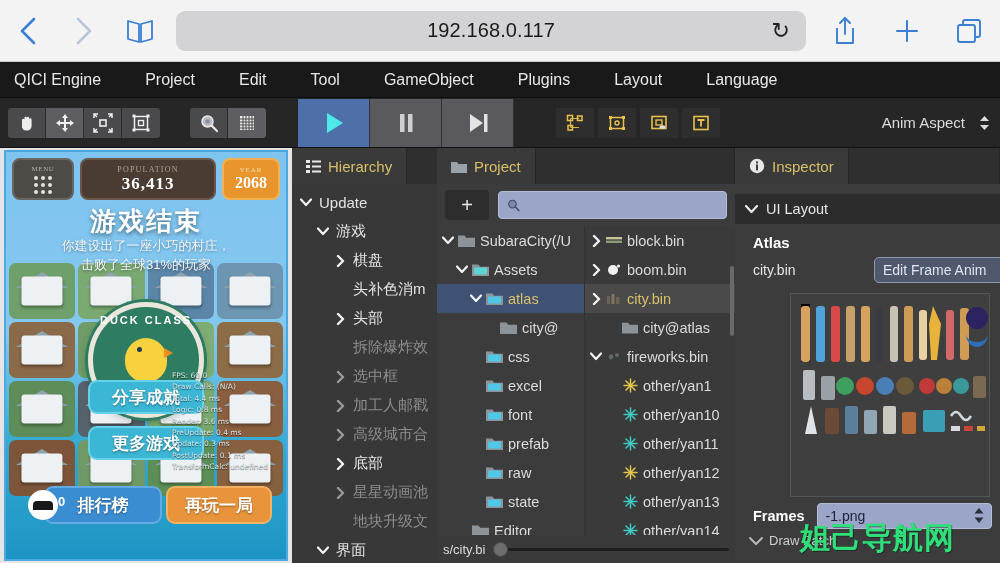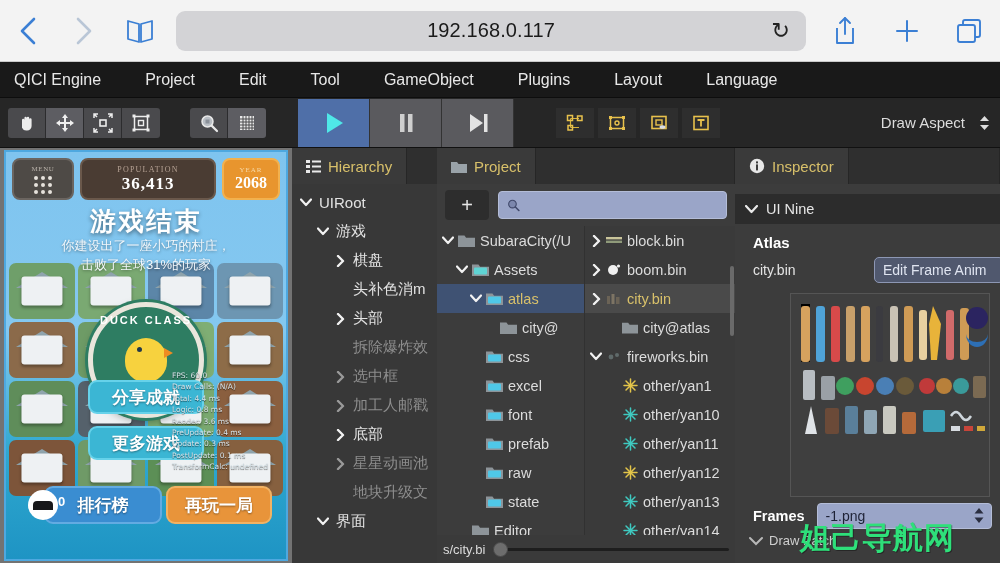--- a/index.html
+++ b/index.html
@@ -104,21 +104,21 @@
 
   
   .workarea {
     position: absolute; left: 0; top: 148px; width: 1000px; height: 415px;
     background: #2b2b2b;
   }
 
   
   .game-panel {
     position: absolute; left: 0; top: 0; width: 292px; height: 415px;
-    background: #737373; overflow: hidden;
+    background: #e5e5e5; overflow: hidden;
   }
   .game-screen {
     position: absolute; left: 4px; top: 2px; width: 284px; height: 411px;
     background: linear-gradient(180deg,#7fc4ef 0%, #84c8f0 44%, #2fa8cf 74%, #1e94c4 100%);
     overflow: hidden;
     border: 2px solid #4ea8e0;
   }
   .hud-row {
     position: absolute; left: 6px; top: 6px; right: 6px; height: 42px;
     display: flex; gap: 6px;
@@ -511,21 +511,21 @@
       </div>
       <div class="crbtn">
         <svg width="20" height="20" viewBox="0 0 20 20">
           <rect x="3" y="3.5" width="14" height="13" fill="none" stroke="#e8c14c" stroke-width="1.6"></rect>
           <path d="M6.5 7 H13.5 M10 7 V13.5" stroke="#e8c14c" stroke-width="1.8" fill="none"></path>
         </svg>
       </div>
     </div>
 
     <div class="aspect">
-      <span>Draw Aspect</span>
+      <span>Anim Aspect</span>
       <span class="spin">
         <svg width="11" height="16" viewBox="0 0 11 16">
           <path d="M5.5 1 L10 6 L1 6 Z" fill="#dddddd"></path>
           <path d="M5.5 15 L1 10 L10 10 Z" fill="#dddddd"></path>
         </svg>
       </span>
     </div>
   </div>
 
   <div class="workarea">
@@ -676,21 +676,21 @@
           <span>Hierarchy</span>
         </div>
       </div>
       <div class="hier-list" id="hier-list">
           <div class="hrow" style="padding-left: 6px;">
             <span class="arrow">
               <svg width="12" height="9" viewBox="0 0 12 9">
                 <path d="M1 1.5 L6 7 L11 1.5" fill="none" stroke="#f2f2f2" stroke-width="2.2" stroke-linecap="round" stroke-linejoin="round"></path>
               </svg>
             </span>
-            <span style="margin-left: 5px;">UIRoot</span>
+            <span style="margin-left: 5px;">Update</span>
           </div>
           <div class="hrow" style="padding-left: 23px;">
             <span class="arrow">
               <svg width="12" height="9" viewBox="0 0 12 9">
                 <path d="M1 1.5 L6 7 L11 1.5" fill="none" stroke="#f2f2f2" stroke-width="2.2" stroke-linecap="round" stroke-linejoin="round"></path>
               </svg>
             </span>
             <span style="margin-left: 5px;">游戏</span>
           </div>
           <div class="hrow" style="padding-left: 40px;">
@@ -725,20 +725,28 @@
             </span>
             <span style="margin-left: 5px;">选中框</span>
           </div>
           <div class="hrow dim" style="padding-left: 40px;">
             <span class="arrow dim">
               <svg width="9" height="12" viewBox="0 0 9 12">
                 <path d="M2 1 L7 6 L2 11" fill="none" stroke="#9a9a9a" stroke-width="2.4" stroke-linecap="round" stroke-linejoin="round"></path>
               </svg>
             </span>
             <span style="margin-left: 5px;">加工人邮戳</span>
+          </div>
+          <div class="hrow dim" style="padding-left: 40px;">
+            <span class="arrow dim">
+              <svg width="9" height="12" viewBox="0 0 9 12">
+                <path d="M2 1 L7 6 L2 11" fill="none" stroke="#9a9a9a" stroke-width="2.4" stroke-linecap="round" stroke-linejoin="round"></path>
+              </svg>
+            </span>
+            <span style="margin-left: 5px;">高级城市合</span>
           </div>
           <div class="hrow" style="padding-left: 40px;">
             <span class="arrow">
               <svg width="9" height="12" viewBox="0 0 9 12">
                 <path d="M2 1 L7 6 L2 11" fill="none" stroke="#f2f2f2" stroke-width="2.4" stroke-linecap="round" stroke-linejoin="round"></path>
               </svg>
             </span>
             <span style="margin-left: 5px;">底部</span>
           </div>
           <div class="hrow dim" style="padding-left: 40px;">
@@ -1096,21 +1104,21 @@
           <span>Inspector</span>
         </div>
         <div class="ptab inactive" style="flex:1;"></div>
       </div>
 
       <div class="insp-body">
         <div class="insp-section">
           <svg width="13" height="9" viewBox="0 0 13 9">
             <path d="M1 1 L6.5 7 L12 1" fill="none" stroke="#e9e9e9" stroke-width="2.2" stroke-linecap="round" stroke-linejoin="round"></path>
           </svg>
-          <span>UI Nine</span>
+          <span>UI Layout</span>
         </div>
 
         <div class="insp-atlas-label">Atlas</div>
 
         <div class="insp-row">
           <span class="insp-val">city.bin</span>
           <span class="efa-btn">Edit Frame Anim</span>
         </div>
 
         <div class="atlas-preview">

